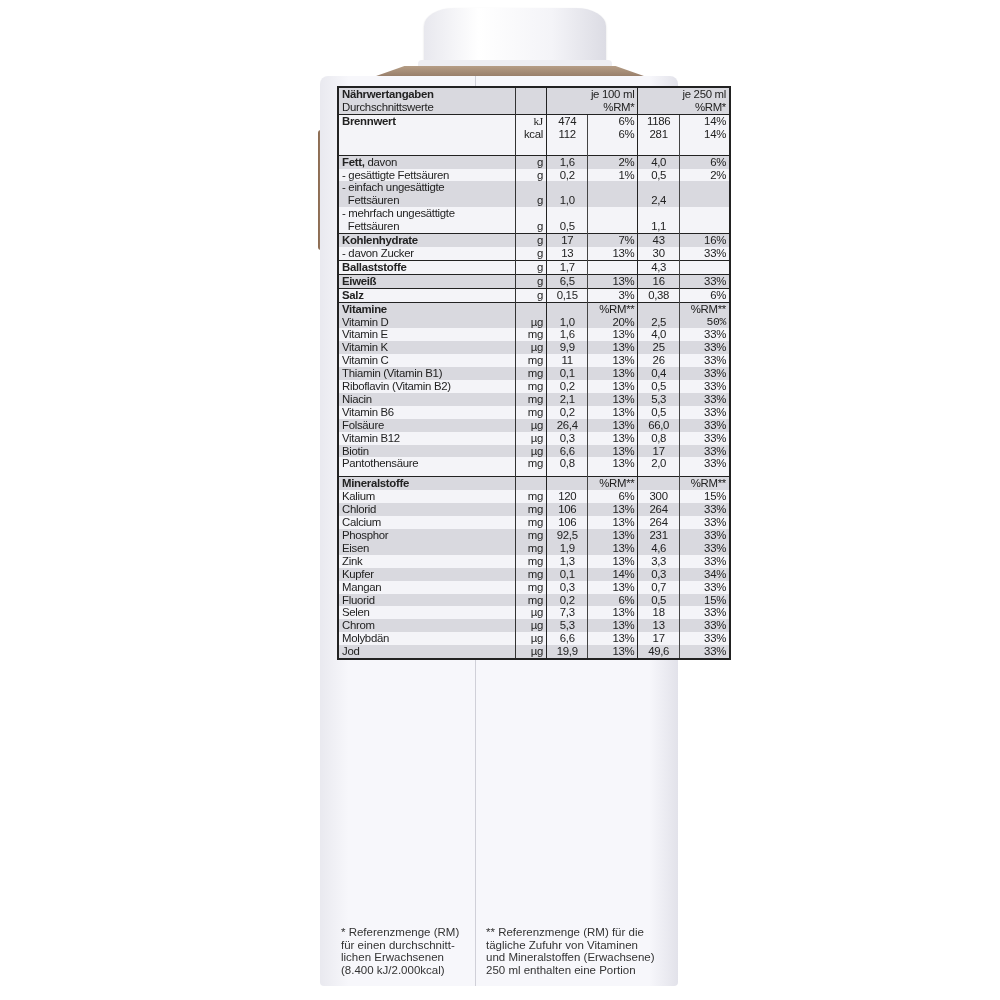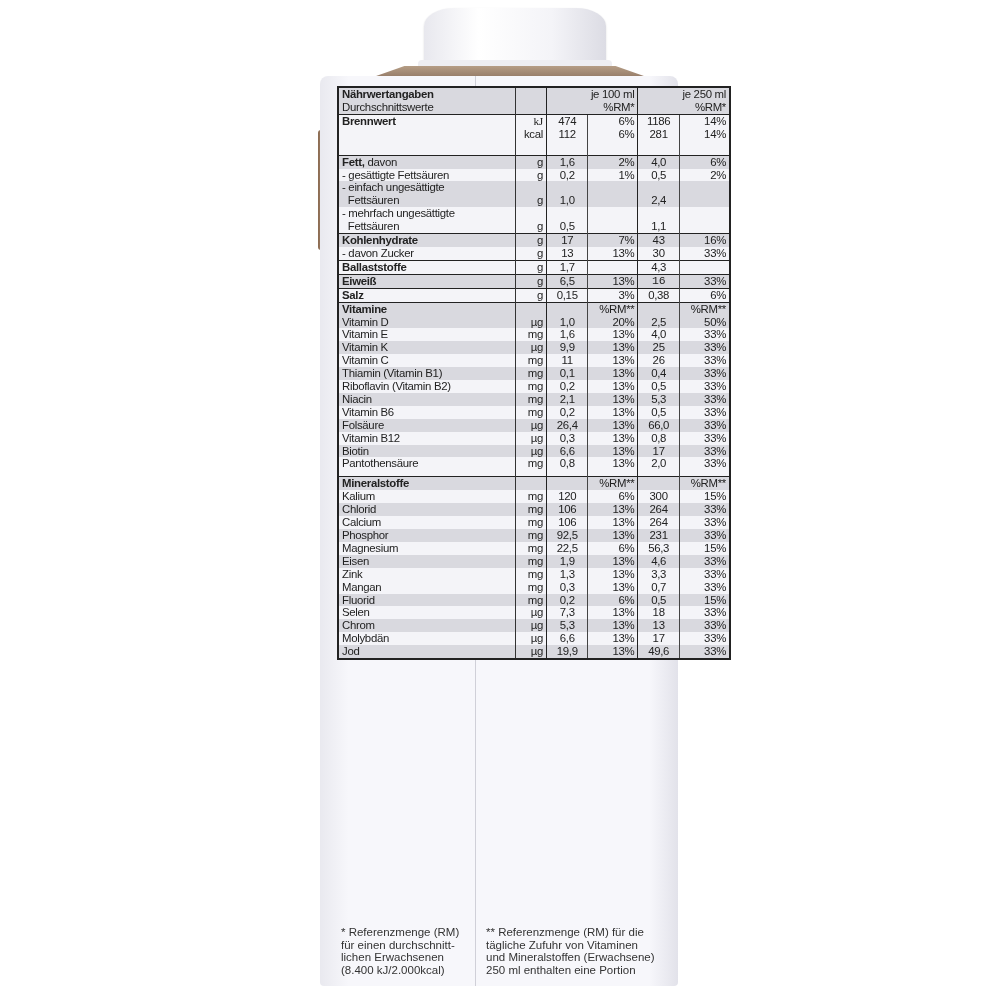--- a/index.html
+++ b/index.html
@@ -138,21 +138,21 @@
         <td class="v1" style="vertical-align: top;">1,7</td>
         <td class="p1" style="vertical-align: top;"></td>
         <td class="v2" style="vertical-align: top;">4,3</td>
         <td class="p2" style="vertical-align: top;"></td>
       </tr>
       <tr class="g sep">
         <td><b>Eiweiß</b></td>
         <td class="u" style="vertical-align: top;">g</td>
         <td class="v1" style="vertical-align: top;">6,5</td>
         <td class="p1" style="vertical-align: top;">13%</td>
-        <td class="v2" style="vertical-align: top; font-family: Liberation Mono, monospace;">16</td>
+        <td class="v2" style="vertical-align: top;">16</td>
         <td class="p2" style="vertical-align: top;">33%</td>
       </tr>
       <tr class="w sep">
         <td><b>Salz</b></td>
         <td class="u" style="vertical-align: top;">g</td>
         <td class="v1" style="vertical-align: top;">0,15</td>
         <td class="p1" style="vertical-align: top;">3%</td>
         <td class="v2" style="vertical-align: top;">0,38</td>
         <td class="p2" style="vertical-align: top;">6%</td>
       </tr>
@@ -163,21 +163,21 @@
         <td class="p1" style="vertical-align: top;">%RM**</td>
         <td class="v2" style="vertical-align: top;"></td>
         <td class="p2" style="vertical-align: top;">%RM**</td>
       </tr>
       <tr class="g">
         <td>Vitamin D</td>
         <td class="u" style="vertical-align: top;">µg</td>
         <td class="v1" style="vertical-align: top;">1,0</td>
         <td class="p1" style="vertical-align: top;">20%</td>
         <td class="v2" style="vertical-align: top;">2,5</td>
-        <td class="p2" style="vertical-align: top;">50%</td>
+        <td class="p2" style="vertical-align: top; font-family: Liberation Mono, monospace;">50%</td>
       </tr>
       <tr class="w">
         <td>Vitamin E</td>
         <td class="u" style="vertical-align: top;">mg</td>
         <td class="v1" style="vertical-align: top;">1,6</td>
         <td class="p1" style="vertical-align: top;">13%</td>
         <td class="v2" style="vertical-align: top;">4,0</td>
         <td class="p2" style="vertical-align: top;">33%</td>
       </tr>
       <tr class="g">
@@ -293,43 +293,43 @@
         <td class="p2" style="vertical-align: top;">33%</td>
       </tr>
       <tr class="g">
         <td>Phosphor</td>
         <td class="u" style="vertical-align: top;">mg</td>
         <td class="v1" style="vertical-align: top;">92,5</td>
         <td class="p1" style="vertical-align: top;">13%</td>
         <td class="v2" style="vertical-align: top;">231</td>
         <td class="p2" style="vertical-align: top;">33%</td>
       </tr>
-      <tr class="w">
-        <td>Magnesium</td>
-        <td class="u" style="vertical-align: top;">mg</td>
-        <td class="v1" style="vertical-align: top;">22,5</td>
-        <td class="p1" style="vertical-align: top;">6%</td>
-        <td class="v2" style="vertical-align: top;">56,3</td>
-        <td class="p2" style="vertical-align: top;">15%</td>
-      </tr>
       <tr class="g">
         <td>Eisen</td>
         <td class="u" style="vertical-align: top;">mg</td>
         <td class="v1" style="vertical-align: top;">1,9</td>
         <td class="p1" style="vertical-align: top;">13%</td>
         <td class="v2" style="vertical-align: top;">4,6</td>
         <td class="p2" style="vertical-align: top;">33%</td>
       </tr>
       <tr class="w">
         <td>Zink</td>
         <td class="u" style="vertical-align: top;">mg</td>
         <td class="v1" style="vertical-align: top;">1,3</td>
         <td class="p1" style="vertical-align: top;">13%</td>
         <td class="v2" style="vertical-align: top;">3,3</td>
         <td class="p2" style="vertical-align: top;">33%</td>
+      </tr>
+      <tr class="g">
+        <td>Kupfer</td>
+        <td class="u" style="vertical-align: top;">mg</td>
+        <td class="v1" style="vertical-align: top;">0,1</td>
+        <td class="p1" style="vertical-align: top;">14%</td>
+        <td class="v2" style="vertical-align: top;">0,3</td>
+        <td class="p2" style="vertical-align: top;">34%</td>
       </tr>
       <tr class="w">
         <td>Mangan</td>
         <td class="u" style="vertical-align: top;">mg</td>
         <td class="v1" style="vertical-align: top;">0,3</td>
         <td class="p1" style="vertical-align: top;">13%</td>
         <td class="v2" style="vertical-align: top;">0,7</td>
         <td class="p2" style="vertical-align: top;">33%</td>
       </tr>
       <tr class="g">

